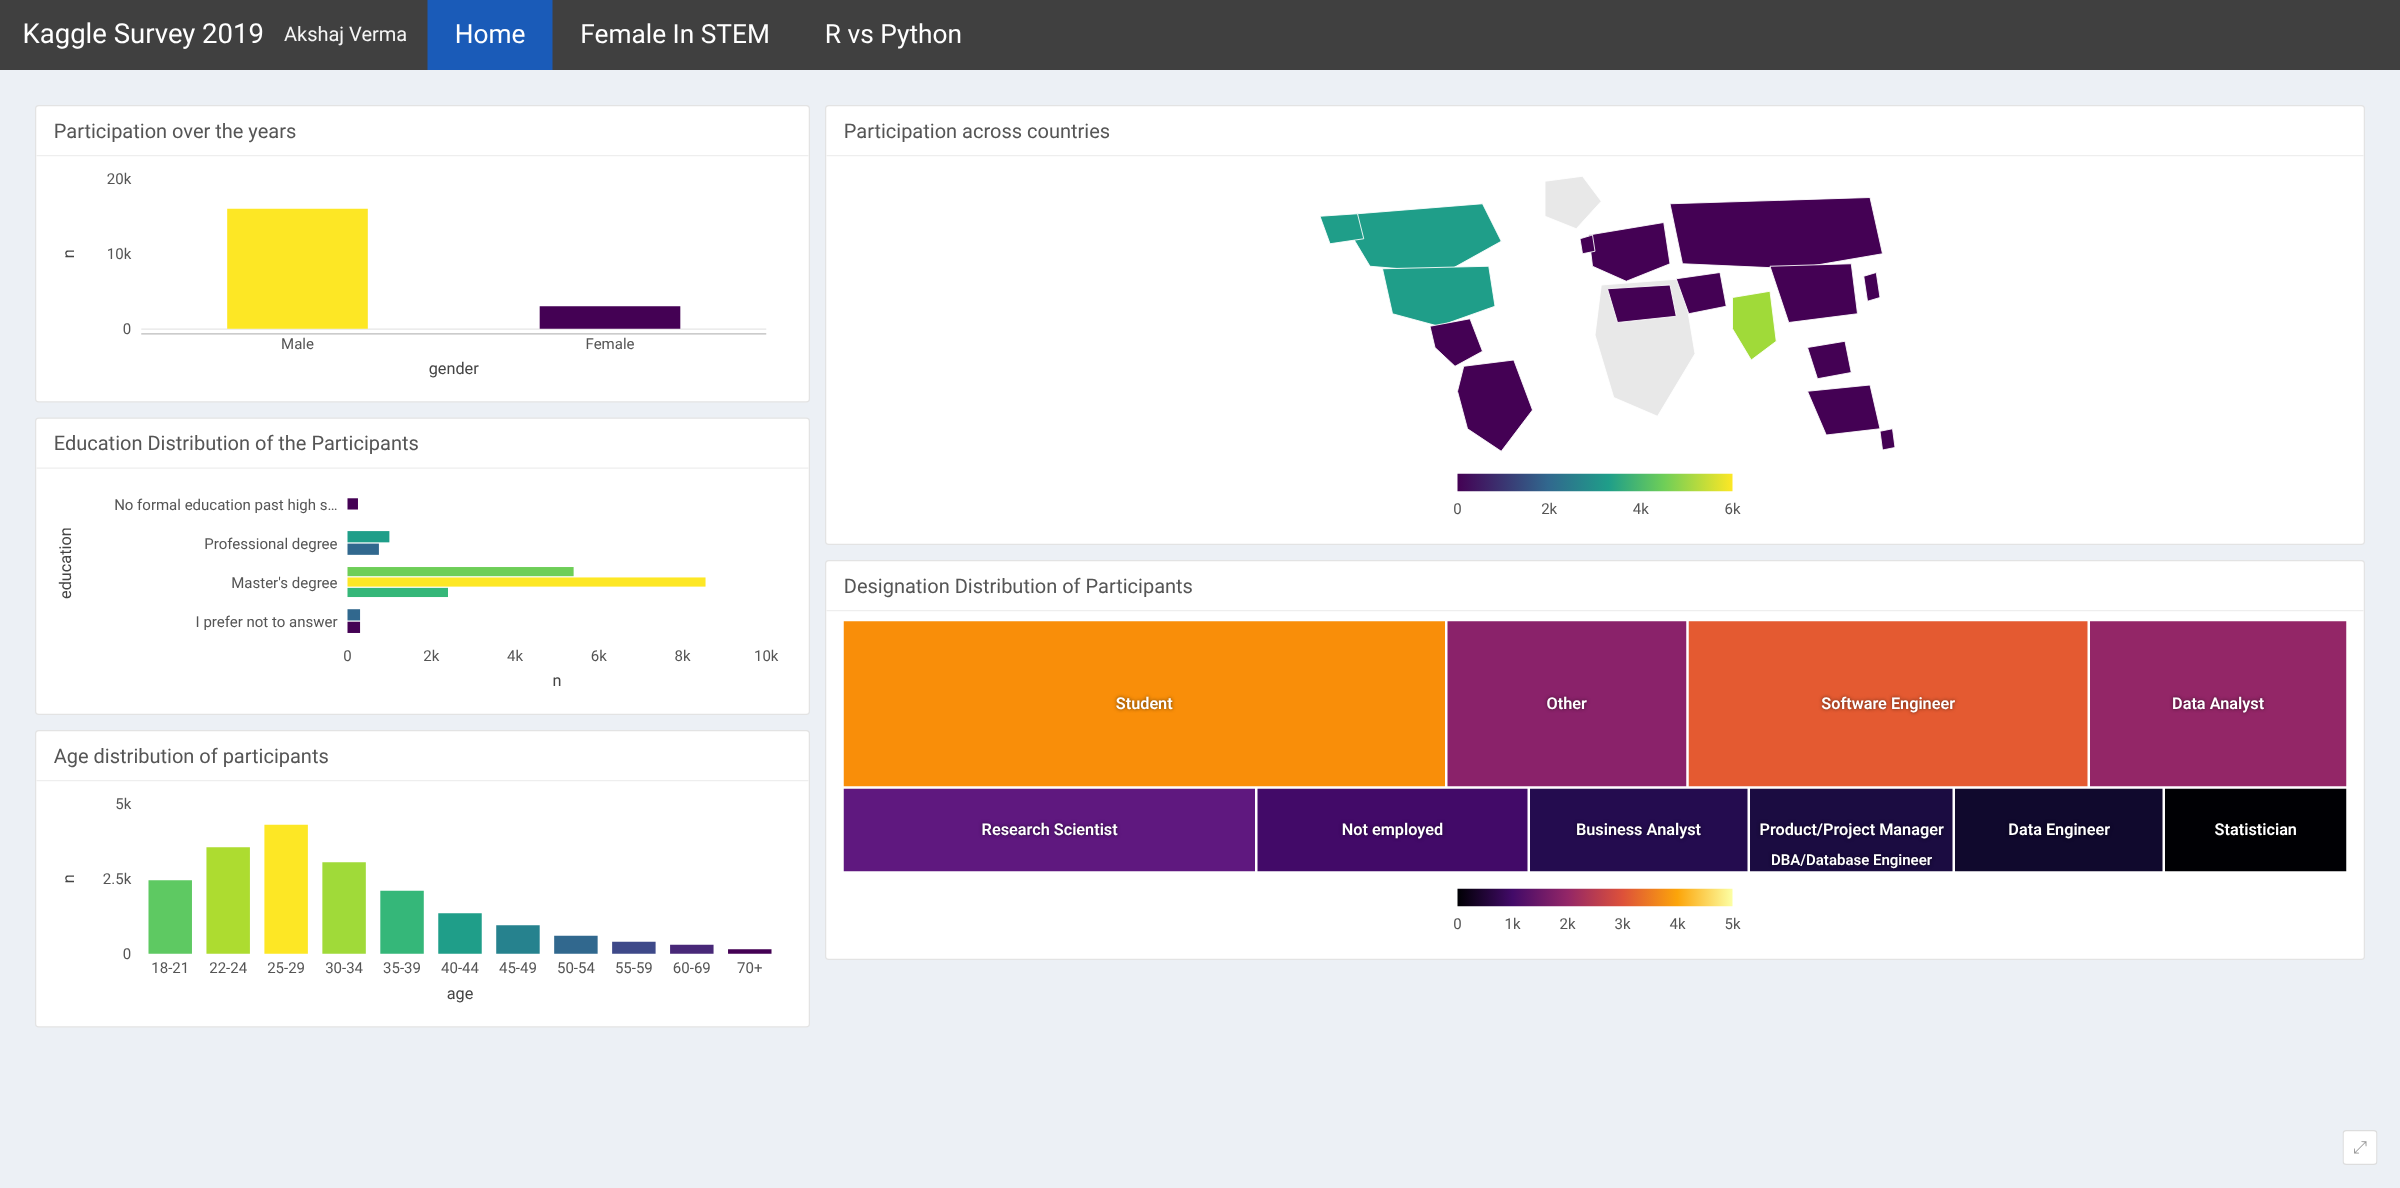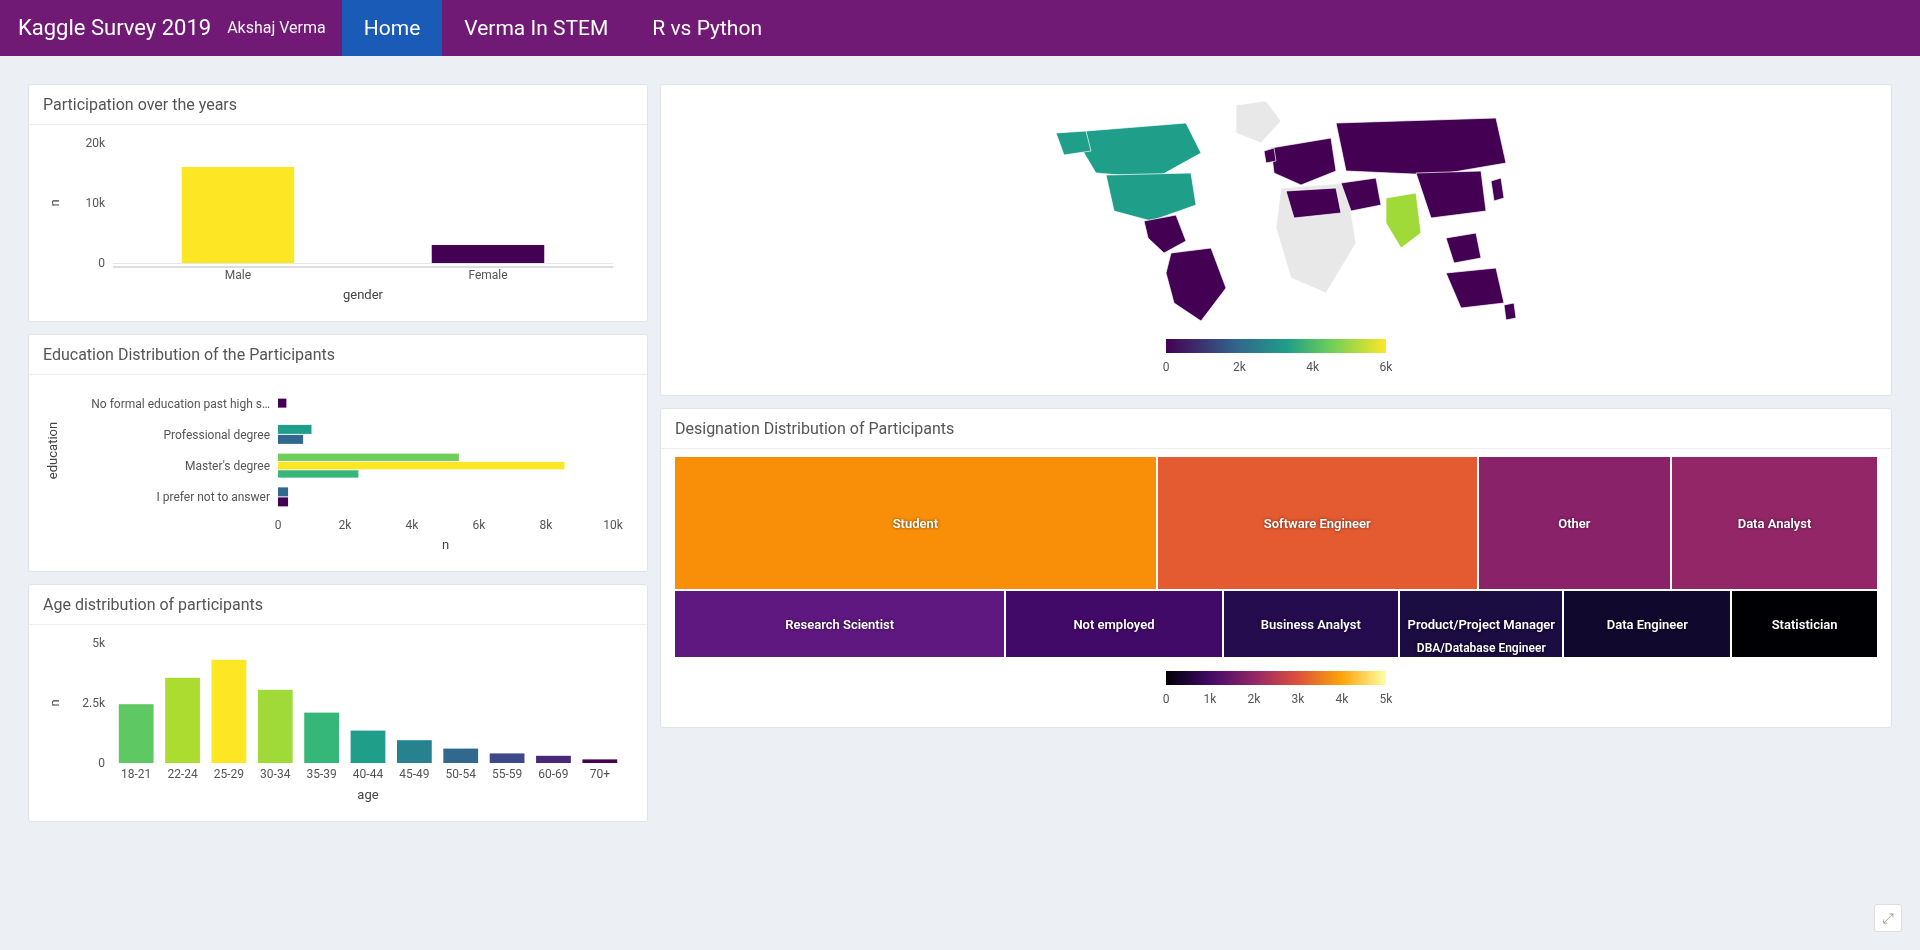--- a/index.html
+++ b/index.html
@@ -1,17 +1,17 @@
 <!DOCTYPE html>
 <html><head>
 <meta charset="utf-8">
 <style>
 * { box-sizing: border-box; margin: 0; padding: 0; }
 body { font-family: -apple-system, "Segoe UI", Roboto, sans-serif; background: #ecf0f5; color: #444; }
-.navbar { background: #701a75; color: #fff; display: flex; align-items: stretch; height: 56px; padding-left: 18px; }
+.navbar { background: #404040; color: #fff; display: flex; align-items: stretch; height: 56px; padding-left: 18px; }
 .navbar .title { font-size: 22px; font-weight: 400; line-height: 56px; margin-right: 16px; }
 .navbar .subtitle { font-size: 16px; line-height: 56px; margin-right: 16px; opacity: 0.95; }
 .navbar .tab { font-size: 21px; line-height: 56px; padding: 0 22px; cursor: pointer; }
 .navbar .tab.active { background: #1a5bb8; }
 .dash { display: flex; gap: 12px; padding: 28px; }
 .col { display: flex; flex-direction: column; gap: 12px; }
 .col-left { width: 620px; }
 .col-right { flex: 1; }
 .card { background: #fff; border: 1px solid #e3e3e3; border-radius: 3px; overflow: hidden; }
 .card-header { padding: 10px 14px; font-size: 16px; color: #555; border-bottom: 1px solid #eee; }
@@ -30,21 +30,21 @@
 .map-holder { display: flex; flex-direction: column; align-items: center; }
 .expand-btn { position: fixed; bottom: 18px; right: 18px; width: 28px; height: 28px; background: #fff; border: 1px solid #ddd; border-radius: 3px; display: flex; align-items: center; justify-content: center; cursor: pointer; color: #999; font-size: 14px; }
 </style>
 </head>
 <body>
 
 <div class="navbar">
   <span class="title">Kaggle Survey 2019</span>
   <span class="subtitle">Akshaj Verma</span>
   <span class="tab active">Home</span>
-  <span class="tab">Verma In STEM</span>
+  <span class="tab">Female In STEM</span>
   <span class="tab">R vs Python</span>
 </div>
 
 <div class="dash">
   <div class="col col-left">
 
     <div class="card">
       <div class="card-header">Participation over the years</div>
       <div class="card-body">
         <svg id="chart-gender" width="590" height="170">
@@ -124,20 +124,21 @@
             <text x="16" y="70" text-anchor="middle" class="axis-title" transform="rotate(-90 16 70)">n</text>
           </svg>
       </div>
     </div>
 
   </div>
 
   <div class="col col-right">
 
     <div class="card">
+      <div class="card-header">Participation across countries</div>
       <div class="card-body map-holder">
         <svg id="world-map" width="480" height="240" viewBox="0 0 480 240">
             <path d="M200 12 L230 8 L245 28 L225 50 L200 40 Z" fill="#e8e8e8" stroke="#fff" stroke-width="0.7"></path>
             <path d="M50 38 L150 30 L165 60 L120 85 L60 80 L45 55 Z" fill="#1f9e89" stroke="#fff" stroke-width="0.7"></path>
             <path d="M70 82 L155 80 L160 112 L115 128 L78 118 Z" fill="#1f9e89" stroke="#fff" stroke-width="0.7"></path>
             <path d="M20 40 L50 38 L55 58 L28 62 Z" fill="#1f9e89" stroke="#fff" stroke-width="0.7"></path>
             <path d="M108 128 L140 122 L150 148 L128 160 L112 145 Z" fill="#440154" stroke="#fff" stroke-width="0.7"></path>
             <path d="M135 160 L175 155 L190 195 L165 228 L138 210 L130 180 Z" fill="#440154" stroke="#fff" stroke-width="0.7"></path>
             <path d="M235 55 L295 45 L300 78 L265 92 L238 80 Z" fill="#440154" stroke="#fff" stroke-width="0.7"></path>
             <path d="M228 58 L238 55 L240 68 L230 70 Z" fill="#440154" stroke="#fff" stroke-width="0.7"></path>
@@ -171,22 +172,22 @@
       </div>
     </div>
 
     <div class="card">
       <div class="card-header">Designation Distribution of Participants</div>
       <div class="card-body">
         <div class="treemap">
           <div class="rest">
             <div class="row" style="flex:3">
               <div class="cell" id="tm-1" style="flex: 280 1 0%; background: rgb(249, 142, 9);">Student</div>
+              <div class="cell" id="tm-3" style="flex: 110 1 0%; background: rgb(138, 34, 106);">Other</div>
               <div class="cell" id="tm-2" style="flex: 185 1 0%; background: rgb(228, 90, 49);">Software Engineer</div>
-              <div class="cell" id="tm-3" style="flex: 110 1 0%; background: rgb(138, 34, 106);">Other</div>
               <div class="cell" id="tm-4" style="flex: 118 1 0%; background: rgb(147, 38, 103);">Data Analyst</div>
             </div>
             <div class="row" style="flex:1.5">
               <div class="cell" id="tm-5" style="flex: 185 1 0%; background: rgb(95, 24, 127);">Research Scientist</div>
               <div class="cell" id="tm-6" style="flex: 120 1 0%; background: rgb(66, 10, 104);">Not employed</div>
               <div class="cell" id="tm-7" style="flex: 97 1 0%; background: rgb(36, 12, 79);">Business Analyst</div>
               <div class="cell dba-parent" id="tm-8" style="flex: 90 1 0%; background: rgb(27, 12, 65);">
                 <span id="tm-8-label">Product/Project Manager</span>
                 <span class="dba-label" id="tm-10-label">DBA/Database Engineer</span>
               </div>

